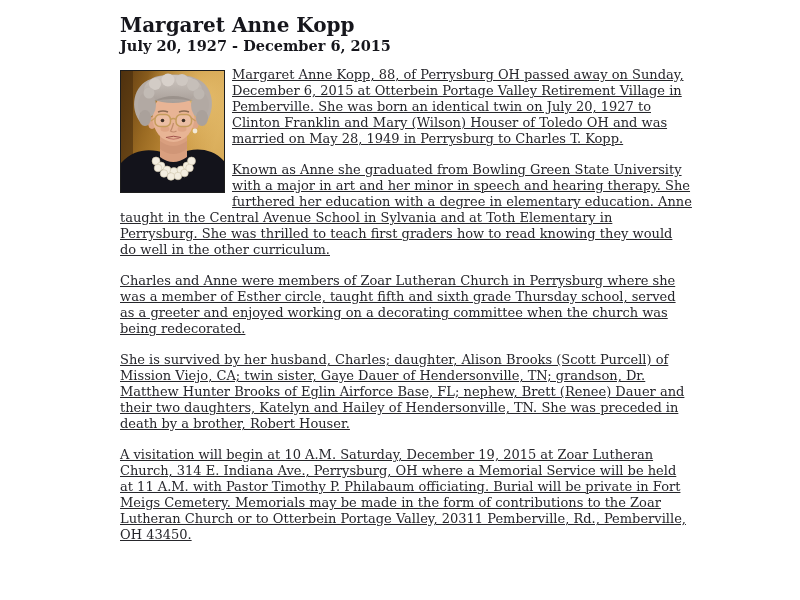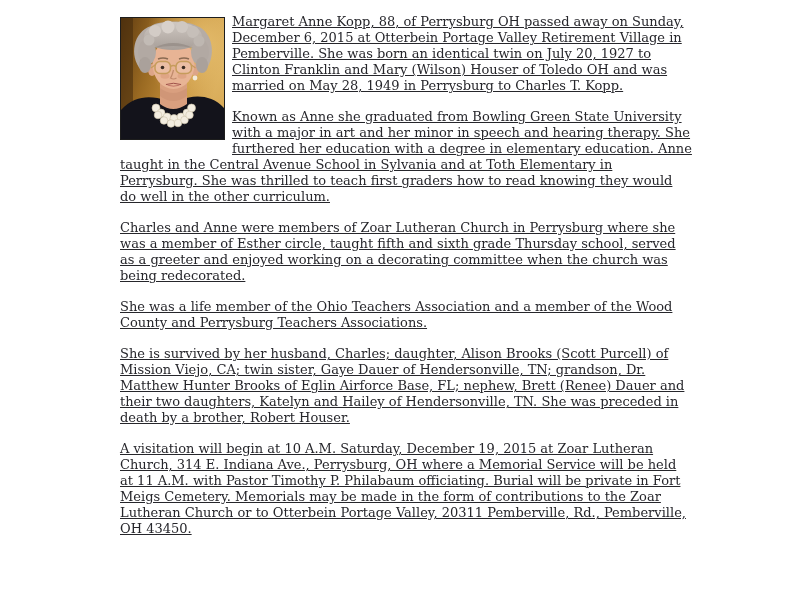--- a/index.html
+++ b/index.html
@@ -46,20 +46,22 @@
     line-height: 16px;
     margin: 0 0 15px 0;
     text-decoration: underline;
   }
   .para:last-child { margin-bottom: 16px; }
 </style>
 </head>
 <body>
 
 <div class="content">
+  <h1 class="title">Margaret Anne Kopp</h1>
+  <div class="dates">July 20, 1927 - December 6, 2015</div>
 
   <div class="body-text">
     <div class="photo-frame">
       <svg width="103" height="121" viewBox="0 0 103 121" xmlns="http://www.w3.org/2000/svg">
         <defs>
           <linearGradient id="bgGrad" x1="0" y1="0" x2="1" y2="0.35">
             <stop offset="0" stop-color="#5e3a10"></stop>
             <stop offset="0.35" stop-color="#9a6a22"></stop>
             <stop offset="0.7" stop-color="#c6913c"></stop>
             <stop offset="1" stop-color="#d8ab58"></stop>
@@ -137,17 +139,16 @@
             <circle cx="57" cy="105" r="3.8"></circle>
           <circle cx="63.5" cy="102" r="3.8"></circle>
             <circle cx="68.5" cy="97" r="3.8"></circle>
         </g>
       </svg>
     </div>
 
     <p class="para">Margaret Anne Kopp, 88, of Perrysburg OH passed away on Sunday, December 6, 2015 at Otterbein Portage Valley Retirement Village in Pemberville. She was born an identical twin on July 20, 1927 to Clinton Franklin and Mary (Wilson) Houser of Toledo OH and was married on May 28, 1949 in Perrysburg to Charles T. Kopp.</p>
     <p class="para">Known as Anne she graduated from Bowling Green State University with a major in art and her minor in speech and hearing therapy. She furthered her education with a degree in elementary education. Anne taught in the Central Avenue School in Sylvania and at Toth Elementary in Perrysburg. She was thrilled to teach first graders how to read knowing they would do well in the other curriculum.</p>
     <p class="para">Charles and Anne were members of Zoar Lutheran Church in Perrysburg where she was a member of Esther circle, taught fifth and sixth grade Thursday school, served as a greeter and enjoyed working on a decorating committee when the church was being redecorated.</p>
-    <p class="para">She was a life member of the Ohio Teachers Association and a member of the Wood County and Perrysburg Teachers Associations.</p>
     <p class="para">She is survived by her husband, Charles; daughter, Alison Brooks (Scott Purcell) of Mission Viejo, CA; twin sister, Gaye Dauer of Hendersonville, TN; grandson, Dr. Matthew Hunter Brooks of Eglin Airforce Base, FL; nephew, Brett (Renee) Dauer and their two daughters, Katelyn and Hailey of Hendersonville, TN. She was preceded in death by a brother, Robert Houser.</p>
     <p class="para">A visitation will begin at 10 A.M. Saturday, December 19, 2015 at Zoar Lutheran Church, 314 E. Indiana Ave., Perrysburg, OH where a Memorial Service will be held at 11 A.M. with Pastor Timothy P. Philabaum officiating. Burial will be private in Fort Meigs Cemetery. Memorials may be made in the form of contributions to the Zoar Lutheran Church or to Otterbein Portage Valley, 20311 Pemberville, Rd., Pemberville, OH 43450.</p>
   </div>
 </div>
 
 </body></html>

